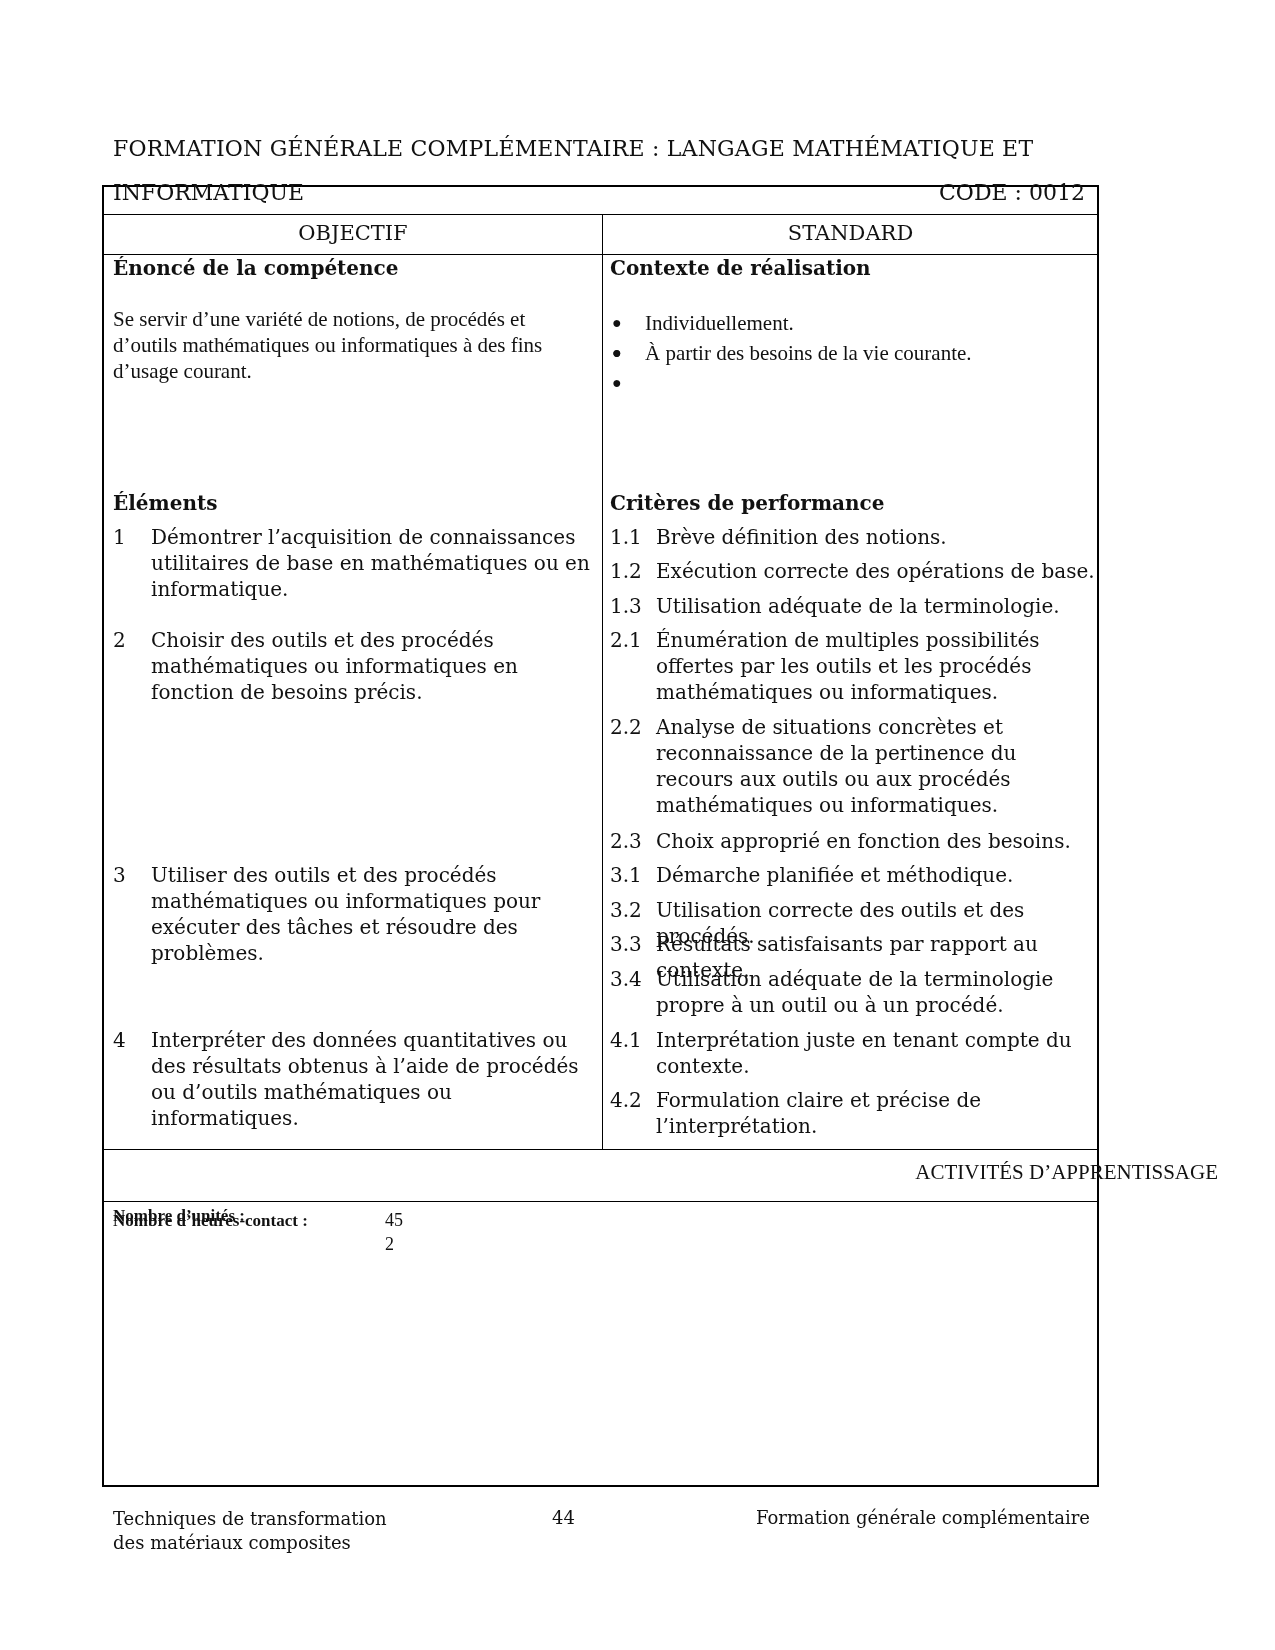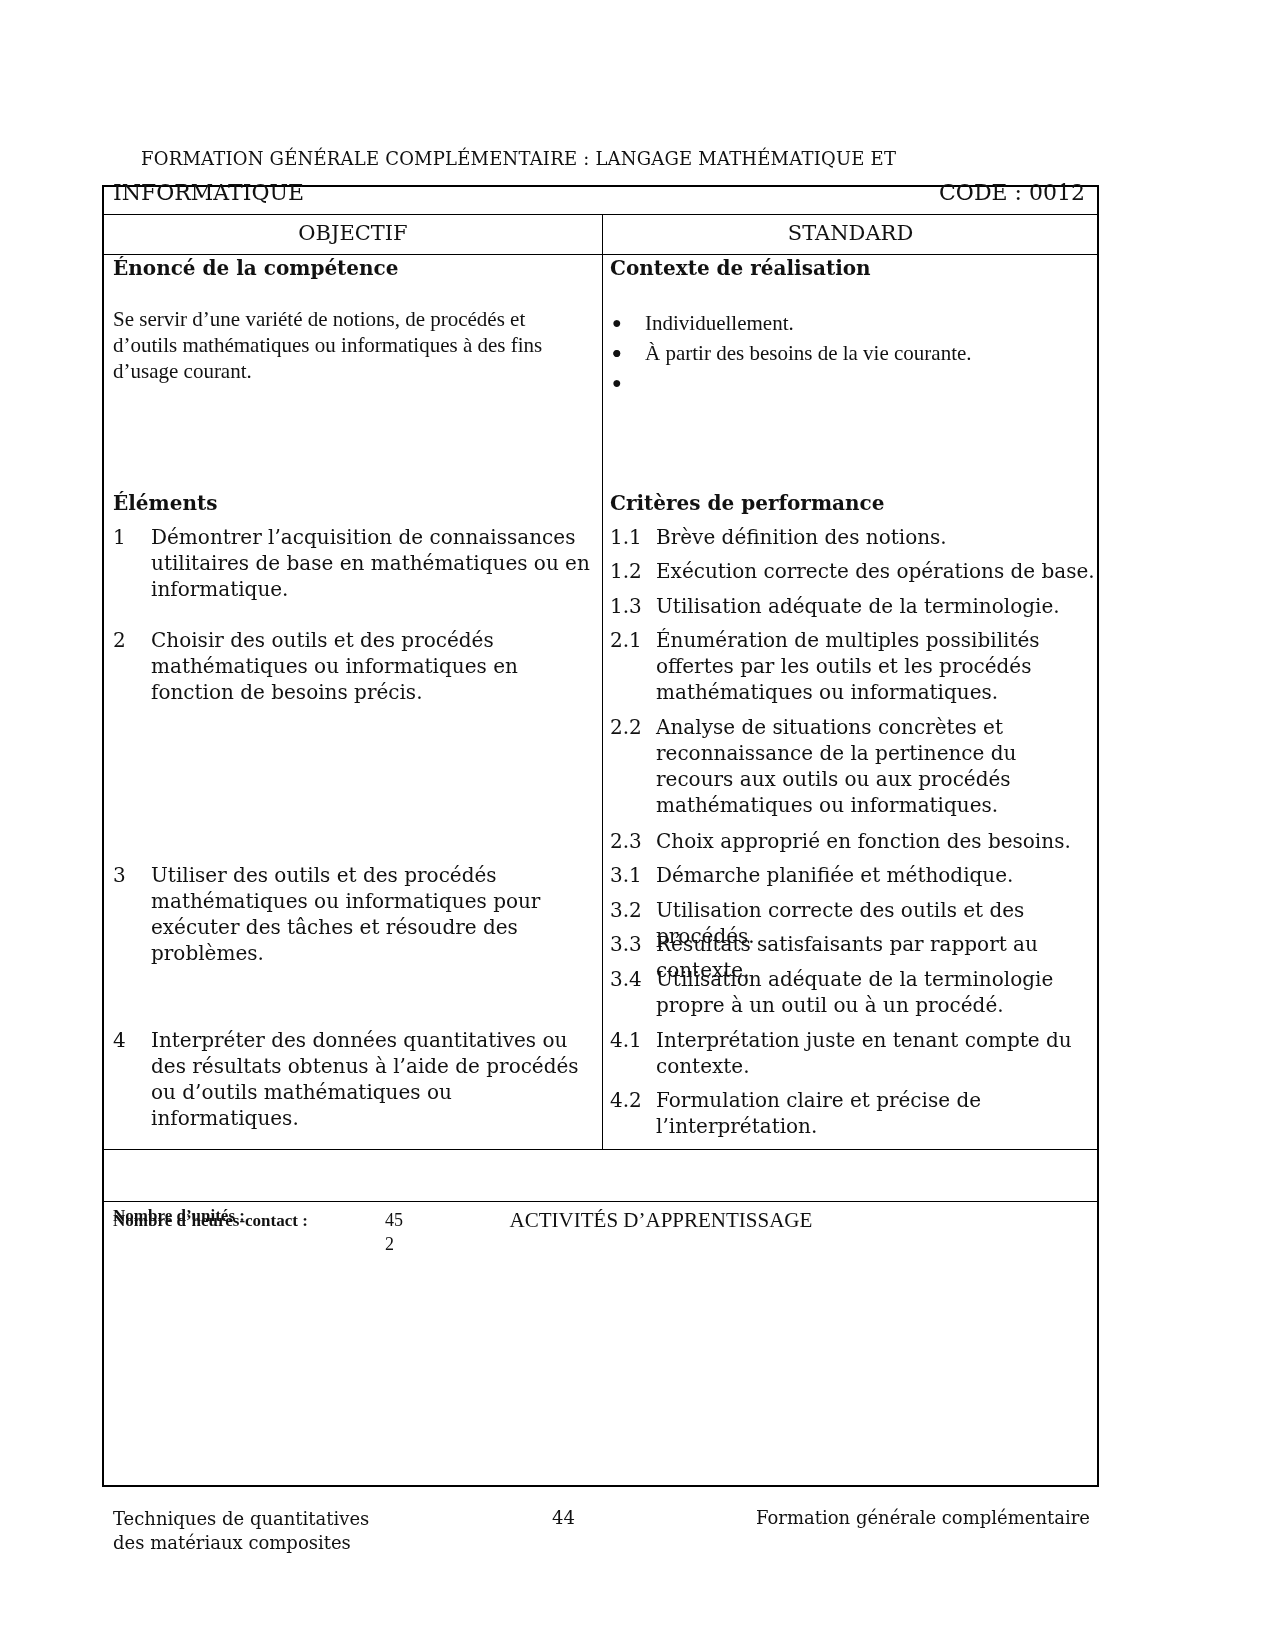--- a/index.html
+++ b/index.html
@@ -1,22 +1,22 @@
 <!DOCTYPE html>
 <html><head>
 <meta charset="utf-8">
 <style>
   html, body { margin: 0; padding: 0; background: #ffffff; }
   body { width: 1275px; height: 1650px; position: relative; overflow: hidden; color: #111; }
   .serif { font-family: "DejaVu Serif", "Liberation Serif", serif; }
   .times { font-family: "Liberation Serif", "DejaVu Serif", serif; }
 
   .title-line1 {
-    position: absolute; left: 113px; top: 148px;
-    font-size: 18px; letter-spacing: 0.2px; white-space: nowrap; margin-left: 28px;
+    position: absolute; left: 113px; top: 136px;
+    font-size: 22px; letter-spacing: 0.2px; white-space: nowrap;
   }
   .table-box {
     position: absolute; left: 102px; top: 185px; width: 997px; height: 1302px;
     border: 2px solid #000; border-left-width: 2px; box-sizing: border-box;
   }
   .title-line2 {
     position: absolute; left: 113px; top: 180px; font-size: 22px; white-space: nowrap;
   }
   .code {
     position: absolute; right: 190px; top: 180px; font-size: 22px; white-space: nowrap;
@@ -37,21 +37,21 @@
   .elements { position: absolute; left: 113px; width: 480px; }
   .element { position: absolute; left: 0; width: 480px; }
   .element .num { position: absolute; left: 0; top: 0; font-size: 20px; line-height: 26px; }
   .element .txt { position: absolute; left: 38px; top: 0; width: 440px; font-size: 20px; line-height: 26px; }
 
   .criteria { position: absolute; left: 610px; width: 480px; }
   .criterion { position: absolute; left: 0; width: 485px; }
   .criterion .num { position: absolute; left: 0; top: 0; font-size: 20px; line-height: 26px; }
   .criterion .txt { position: absolute; left: 46px; top: 0; width: 440px; font-size: 20px; line-height: 26px; }
 
-  .activities-title { position: absolute; left: 104px; width: 1114px; top: 1160px; text-align: center; font-size: 21px; margin-top: 48px; }
+  .activities-title { position: absolute; left: 104px; width: 1114px; top: 1160px; text-align: right; font-size: 21px; }
 
   .meta-label { position: absolute; left: 113px; font-size: 17px; font-weight: bold; }
   .meta-value { position: absolute; left: 385px; font-size: 18px; }
 
   .footer-left { position: absolute; left: 113px; top: 1507px; font-size: 18px; line-height: 24px; }
   .footer-center { position: absolute; left: 552px; top: 1507px; font-size: 18px; }
   .footer-right { position: absolute; right: 185px; top: 1507px; font-size: 18px; }
 </style>
 </head>
 <body>
@@ -154,17 +154,17 @@
     </div>
 </div>
 
 <div class="activities-title times">ACTIVITÉS D’APPRENTISSAGE</div>
 <div class="meta-label times" style="top:1211px;">Nombre d’heures-contact :</div>
 <div class="meta-value times" style="top:1210px;">45</div>
 <div class="meta-label times" style="top:1206px;text-align:center;">Nombre d’unités :</div>
 <div class="meta-value times" style="top:1234px;">2</div>
 
 <div class="footer-left serif">
-  <div>Techniques de quantitatives</div>
+  <div>Techniques de transformation</div>
   <div>des matériaux composites</div>
 </div>
 <div class="footer-center serif">44</div>
 <div class="footer-right serif">Formation générale complémentaire</div>
 
 </body></html>

